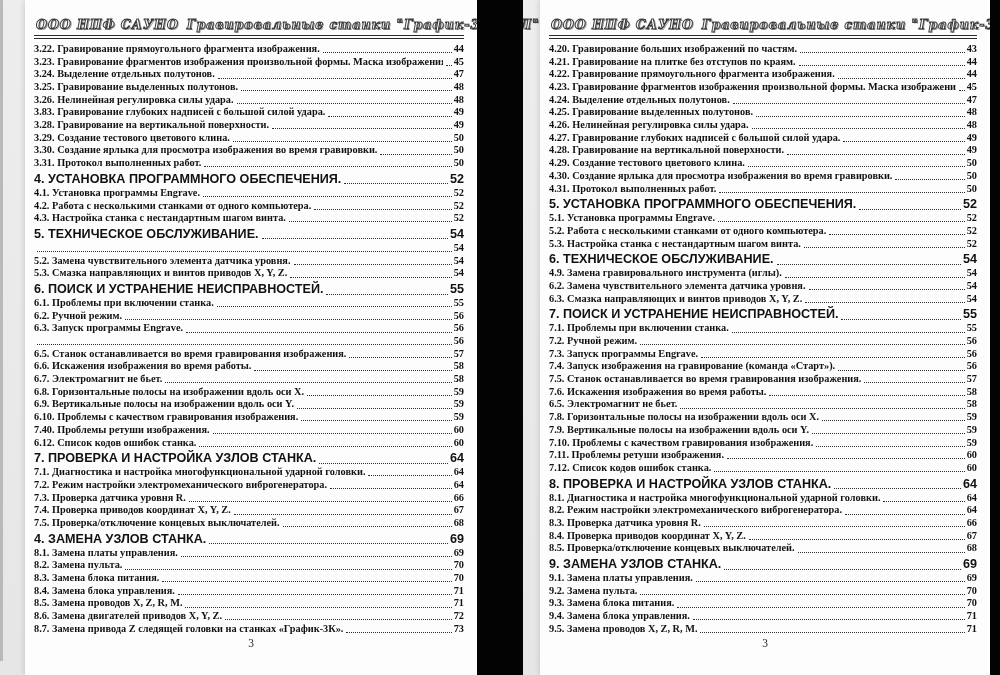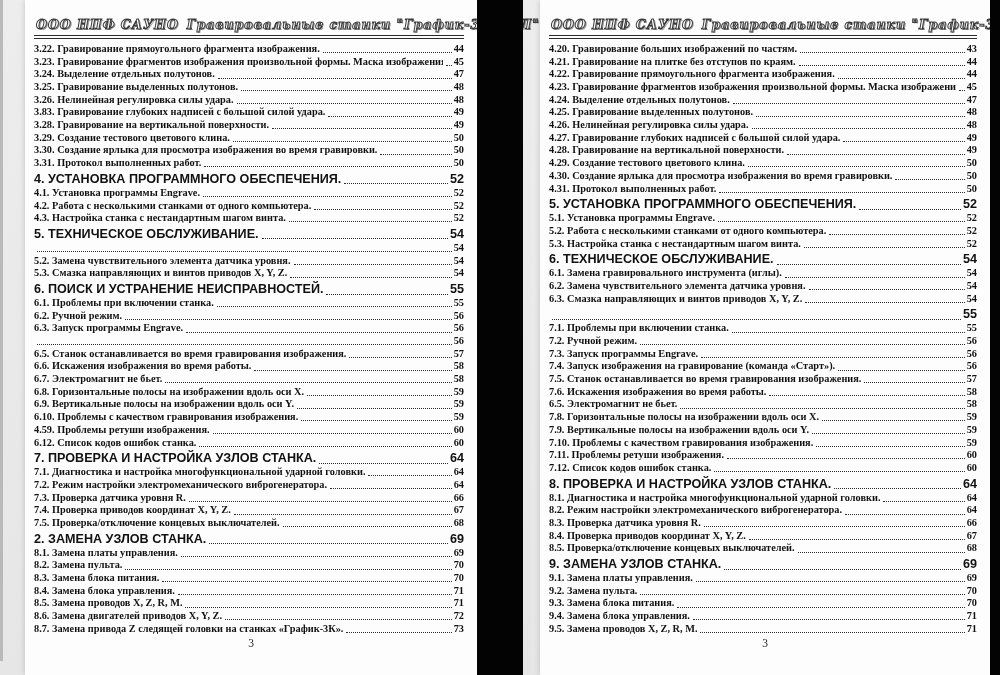--- a/index.html
+++ b/index.html
@@ -224,21 +224,21 @@
           <span class="toc-label">6.9. Вертикальные полосы на изображении вдоль оси Y.</span>
           <span class="leader"></span>
           <span class="toc-num">59</span>
         </div>
         <div class="toc-row item">
           <span class="toc-label">6.10. Проблемы с качеством гравирования изображения.</span>
           <span class="leader"></span>
           <span class="toc-num">59</span>
         </div>
         <div class="toc-row item">
-          <span class="toc-label">4.59. Проблемы ретуши изображения.</span>
+          <span class="toc-label">7.40. Проблемы ретуши изображения.</span>
           <span class="leader"></span>
           <span class="toc-num">60</span>
         </div>
         <div class="toc-row item">
           <span class="toc-label">6.12. Список кодов ошибок станка.</span>
           <span class="leader"></span>
           <span class="toc-num">60</span>
         </div>
         <div class="toc-row sec">
           <span class="toc-label">7. ПРОВЕРКА И НАСТРОЙКА УЗЛОВ СТАНКА.</span>
@@ -264,21 +264,21 @@
           <span class="toc-label">7.4. Проверка приводов координат X, Y, Z.</span>
           <span class="leader"></span>
           <span class="toc-num">67</span>
         </div>
         <div class="toc-row item">
           <span class="toc-label">7.5. Проверка/отключение концевых выключателей.</span>
           <span class="leader"></span>
           <span class="toc-num">68</span>
         </div>
         <div class="toc-row sec">
-          <span class="toc-label">2. ЗАМЕНА УЗЛОВ СТАНКА.</span>
+          <span class="toc-label">4. ЗАМЕНА УЗЛОВ СТАНКА.</span>
           <span class="leader"></span>
           <span class="toc-num">69</span>
         </div>
         <div class="toc-row item">
           <span class="toc-label">8.1. Замена платы управления.</span>
           <span class="leader"></span>
           <span class="toc-num">69</span>
         </div>
         <div class="toc-row item">
           <span class="toc-label">8.2. Замена пульта.</span>
@@ -404,35 +404,36 @@
           <span class="toc-label">5.3. Настройка станка с нестандартным шагом винта.</span>
           <span class="leader"></span>
           <span class="toc-num">52</span>
         </div>
         <div class="toc-row sec">
           <span class="toc-label">6. ТЕХНИЧЕСКОЕ ОБСЛУЖИВАНИЕ.</span>
           <span class="leader"></span>
           <span class="toc-num">54</span>
         </div>
         <div class="toc-row item">
-          <span class="toc-label">6.1. Замена гравировального инструмента (иглы).</span>
+          <span class="toc-label">4.9. Замена гравировального инструмента (иглы).</span>
           <span class="leader"></span>
           <span class="toc-num">54</span>
         </div>
         <div class="toc-row item">
           <span class="toc-label">6.2. Замена чувствительного элемента датчика уровня.</span>
           <span class="leader"></span>
           <span class="toc-num">54</span>
         </div>
         <div class="toc-row item">
           <span class="toc-label">6.3. Смазка направляющих и винтов приводов X, Y, Z.</span>
           <span class="leader"></span>
           <span class="toc-num">54</span>
         </div>
         <div class="toc-row sec">
+          <span class="toc-label">7. ПОИСК И УСТРАНЕНИЕ НЕИСПРАВНОСТЕЙ.</span>
           <span class="leader"></span>
           <span class="toc-num">55</span>
         </div>
         <div class="toc-row item">
           <span class="toc-label">7.1. Проблемы при включении станка.</span>
           <span class="leader"></span>
           <span class="toc-num">55</span>
         </div>
         <div class="toc-row item">
           <span class="toc-label">7.2. Ручной режим.</span>

